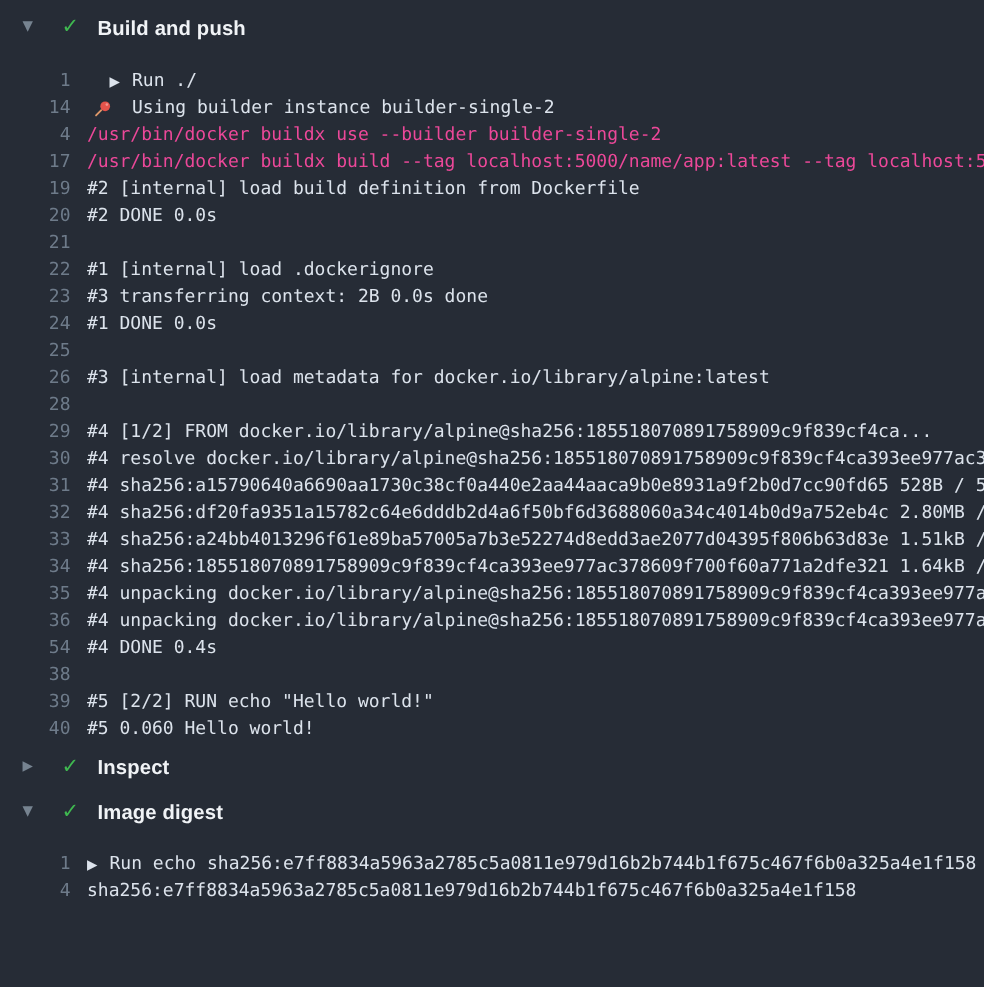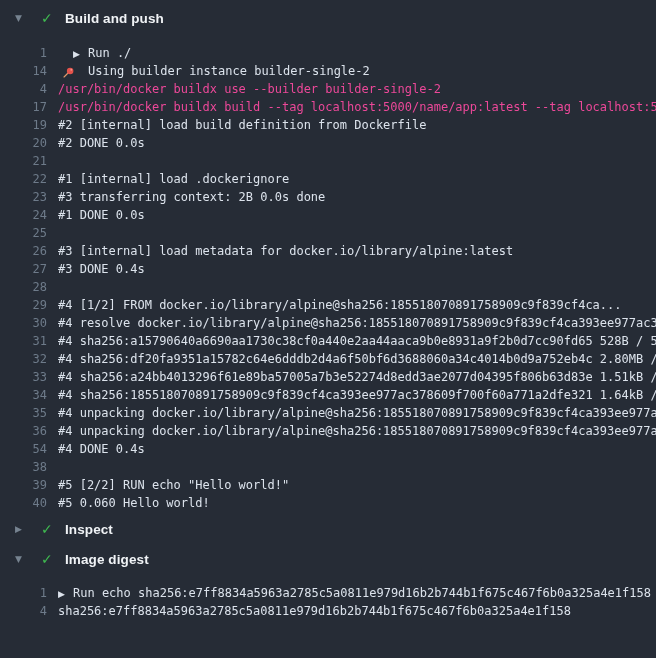--- a/index.html
+++ b/index.html
@@ -112,21 +112,20 @@
       <div class="log-line"><span class="ln">4</span><span class="ltext command"><span>/usr/bin/docker buildx use --builder builder-single-2</span></span></div>
       <div class="log-line"><span class="ln">17</span><span class="ltext command"><span>/usr/bin/docker buildx build --tag localhost:5000/name/app:latest --tag localhost:50</span></span></div>
       <div class="log-line"><span class="ln">19</span><span class="ltext"><span>#2 [internal] load build definition from Dockerfile</span></span></div>
       <div class="log-line"><span class="ln">20</span><span class="ltext"><span>#2 DONE 0.0s</span></span></div>
       <div class="log-line"><span class="ln">21</span><span class="ltext"><span></span></span></div>
       <div class="log-line"><span class="ln">22</span><span class="ltext"><span>#1 [internal] load .dockerignore</span></span></div>
       <div class="log-line"><span class="ln">23</span><span class="ltext"><span>#3 transferring context: 2B 0.0s done</span></span></div>
       <div class="log-line"><span class="ln">24</span><span class="ltext"><span>#1 DONE 0.0s</span></span></div>
       <div class="log-line"><span class="ln">25</span><span class="ltext"><span></span></span></div>
       <div class="log-line"><span class="ln">26</span><span class="ltext"><span>#3 [internal] load metadata for docker.io/library/alpine:latest</span></span></div>
-      <div class="log-line"><span class="ln">27</span><span class="ltext"><span>#3 DONE 0.4s</span></span></div>
       <div class="log-line"><span class="ln">28</span><span class="ltext"><span></span></span></div>
       <div class="log-line"><span class="ln">29</span><span class="ltext"><span>#4 [1/2] FROM docker.io/library/alpine@sha256:185518070891758909c9f839cf4ca...</span></span></div>
       <div class="log-line"><span class="ln">30</span><span class="ltext"><span>#4 resolve docker.io/library/alpine@sha256:185518070891758909c9f839cf4ca393ee977ac3</span></span></div>
       <div class="log-line"><span class="ln">31</span><span class="ltext"><span>#4 sha256:a15790640a6690aa1730c38cf0a440e2aa44aaca9b0e8931a9f2b0d7cc90fd65 528B / 5</span></span></div>
       <div class="log-line"><span class="ln">32</span><span class="ltext"><span>#4 sha256:df20fa9351a15782c64e6dddb2d4a6f50bf6d3688060a34c4014b0d9a752eb4c 2.80MB /</span></span></div>
       <div class="log-line"><span class="ln">33</span><span class="ltext"><span>#4 sha256:a24bb4013296f61e89ba57005a7b3e52274d8edd3ae2077d04395f806b63d83e 1.51kB /</span></span></div>
       <div class="log-line"><span class="ln">34</span><span class="ltext"><span>#4 sha256:185518070891758909c9f839cf4ca393ee977ac378609f700f60a771a2dfe321 1.64kB /</span></span></div>
       <div class="log-line"><span class="ln">35</span><span class="ltext"><span>#4 unpacking docker.io/library/alpine@sha256:185518070891758909c9f839cf4ca393ee977a</span></span></div>
       <div class="log-line"><span class="ln">36</span><span class="ltext"><span>#4 unpacking docker.io/library/alpine@sha256:185518070891758909c9f839cf4ca393ee977a</span></span></div>
       <div class="log-line"><span class="ln">54</span><span class="ltext"><span>#4 DONE 0.4s</span></span></div>

